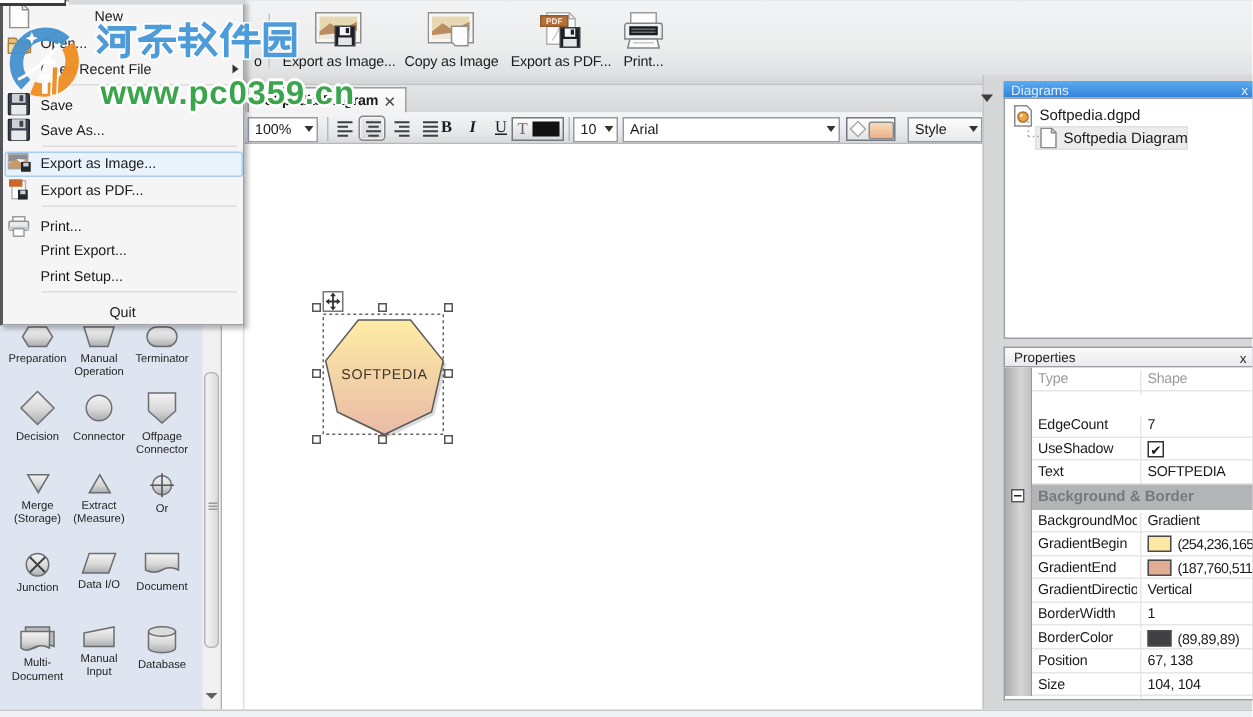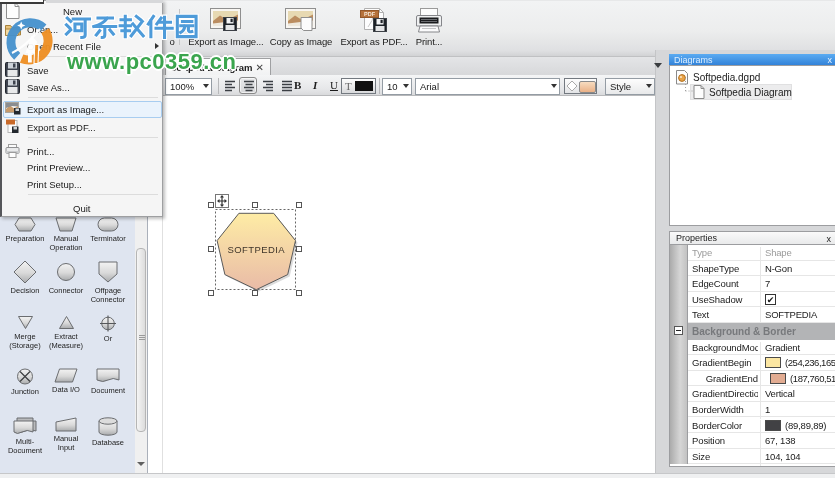--- a/index.html
+++ b/index.html
@@ -287,24 +287,20 @@
       </svg>
       <span class="abs" style="left:39px;top:21px;font-size:10px;">Softpedia Diagram</span>
     </div>
     <div id="prophdr">Properties<span style="position:absolute;right:4px;top:1px;">x</span></div>
     <div id="proptable">
       <div class="pgut"></div>
       <div class="prow" style="top:0;">
         <span class="pn" style="color:#9b9b9b;">Type</span>
         <span class="pv" style="color:#9b9b9b;">Shape</span>
       </div>
-      <div class="prow" style="top:15.6px;">
-        <span class="pn">ShapeType</span>
-        <span class="pv">N-Gon</span>
-      </div>
       <div class="prow" style="top:31.2px;">
         <span class="pn">EdgeCount</span>
         <span class="pv">7</span>
       </div>
       <div class="prow" style="top:46.8px;">
         <span class="pn">UseShadow</span>
         <span class="pv"><span class="chk">✔</span></span>
       </div>
       <div class="prow" style="top:62.4px;">
         <span class="pn">Text</span>
@@ -313,21 +309,21 @@
       <div class="psec" style="top:78px;">Background &amp; Border</div>
       <div class="pexp" style="top:81px;"></div>
       <div class="prow" style="top:94.5px;">
         <span class="pn">BackgroundMod</span>
         <span class="pv">Gradient</span>
       </div>
       <div class="prow" style="top:110.1px;">
         <span class="pn">GradientBegin</span>
         <span class="pv"><span class="sw" style="background:#fbe6a2;"></span><span style="letter-spacing:-0.45px;">(254,236,165</span></span>
       </div>
-      <div class="prow" style="top:125.7px;text-align:right;">
+      <div class="prow" style="top:125.7px;">
         <span class="pn">GradientEnd</span>
         <span class="pv"><span class="sw" style="background:#e2ac92;"></span><span style="letter-spacing:-0.45px;">(187,760,511</span></span>
       </div>
       <div class="prow" style="top:141.3px;">
         <span class="pn">GradientDirection</span>
         <span class="pv">Vertical</span>
       </div>
       <div class="prow" style="top:156.9px;">
         <span class="pn">BorderWidth</span>
         <span class="pv">1</span>
@@ -444,21 +440,21 @@
     <div class="mi" style="top:142px;">
       <span class="ic" style="top:1px;"><svg width="15" height="14" viewBox="0 0 15 14">
           <rect x="3.5" y="0.5" width="8" height="4" fill="#fbfbfb" stroke="#9c9c9c"></rect>
           <rect x="1" y="3.5" width="13" height="6" rx="1" fill="#e9eaeb" stroke="#8f9092"></rect>
           <rect x="1" y="7" width="13" height="2.5" fill="#c9cbcd"></rect>
           <rect x="4" y="8.5" width="7" height="5" fill="#fdfdfd" stroke="#9c9c9c"></rect>
         </svg></span>
       <span class="txt" style="top:2.5px;">Print...</span>
     </div>
     <div class="mi" style="top:158px;">
-      <span class="txt" style="top:2.5px;">Print Preview...</span>
+      <span class="txt" style="top:2.5px;">Print Export...</span>
     </div>
     <div class="mi" style="top:175px;">
       <span class="txt" style="top:2.5px;">Print Setup...</span>
     </div>
     <div class="msep" style="top:193px;"></div>
     <div class="mi" style="top:199px;">
       <span class="txt" style="top:2.5px;margin-left:46px;">Quit</span>
     </div>
   </div>
   <div class="abs" id="filebtn" style="left:0;top:0;width:44px;height:3px;background:#fdfdfd;border-right:1.5px solid #3a3a3a;box-sizing:border-box;"></div>

